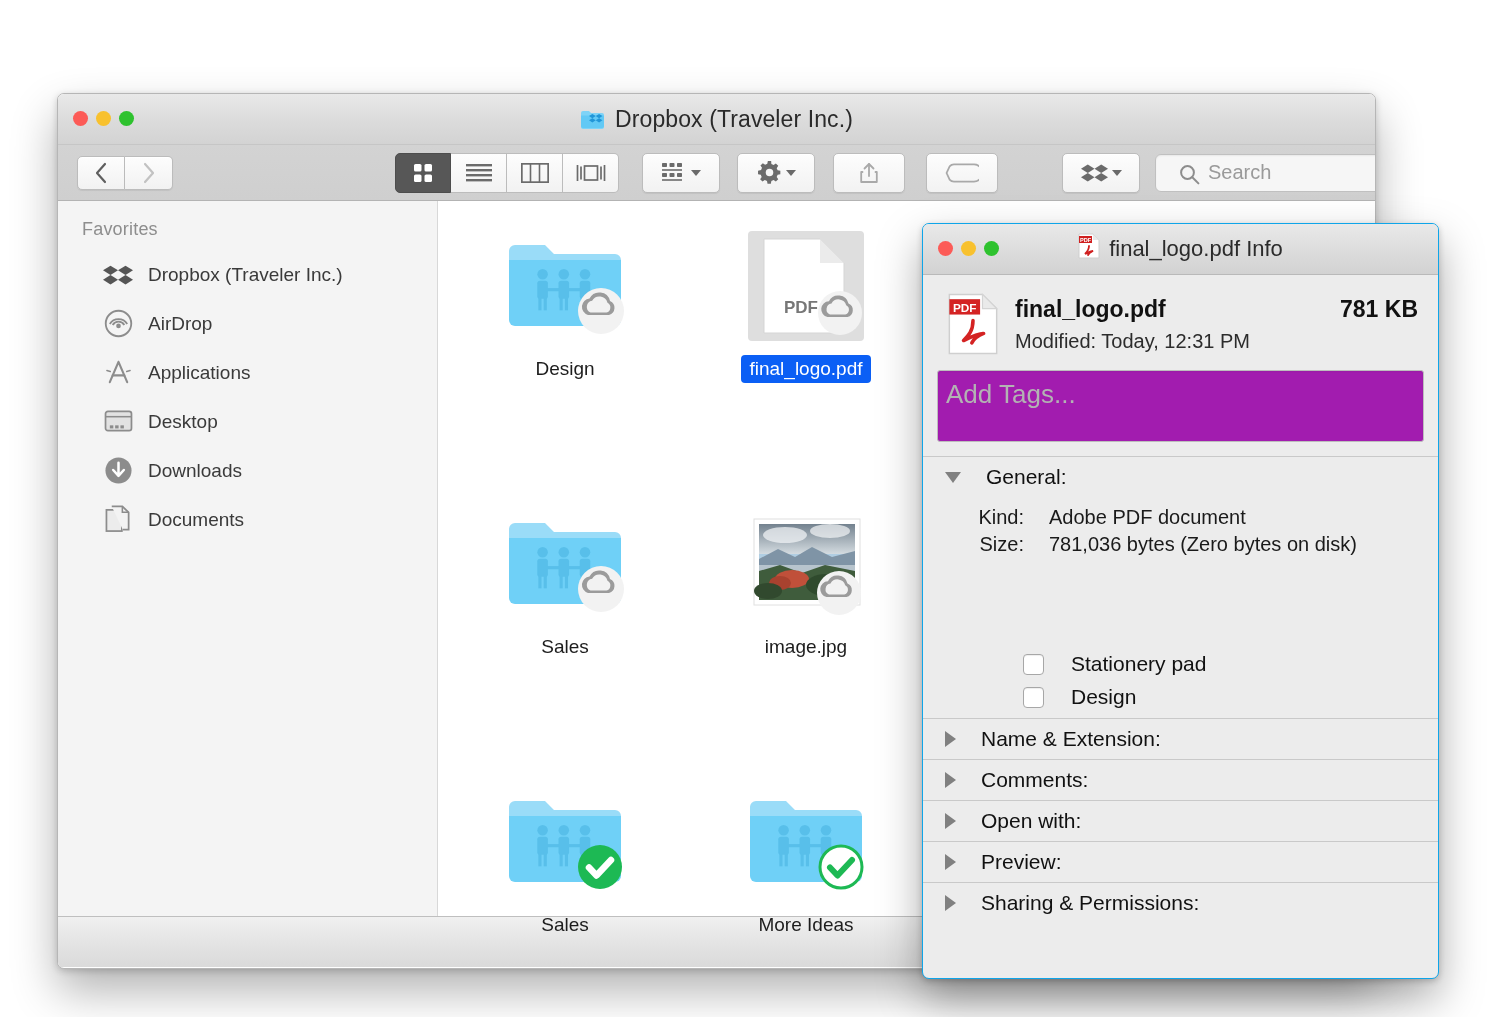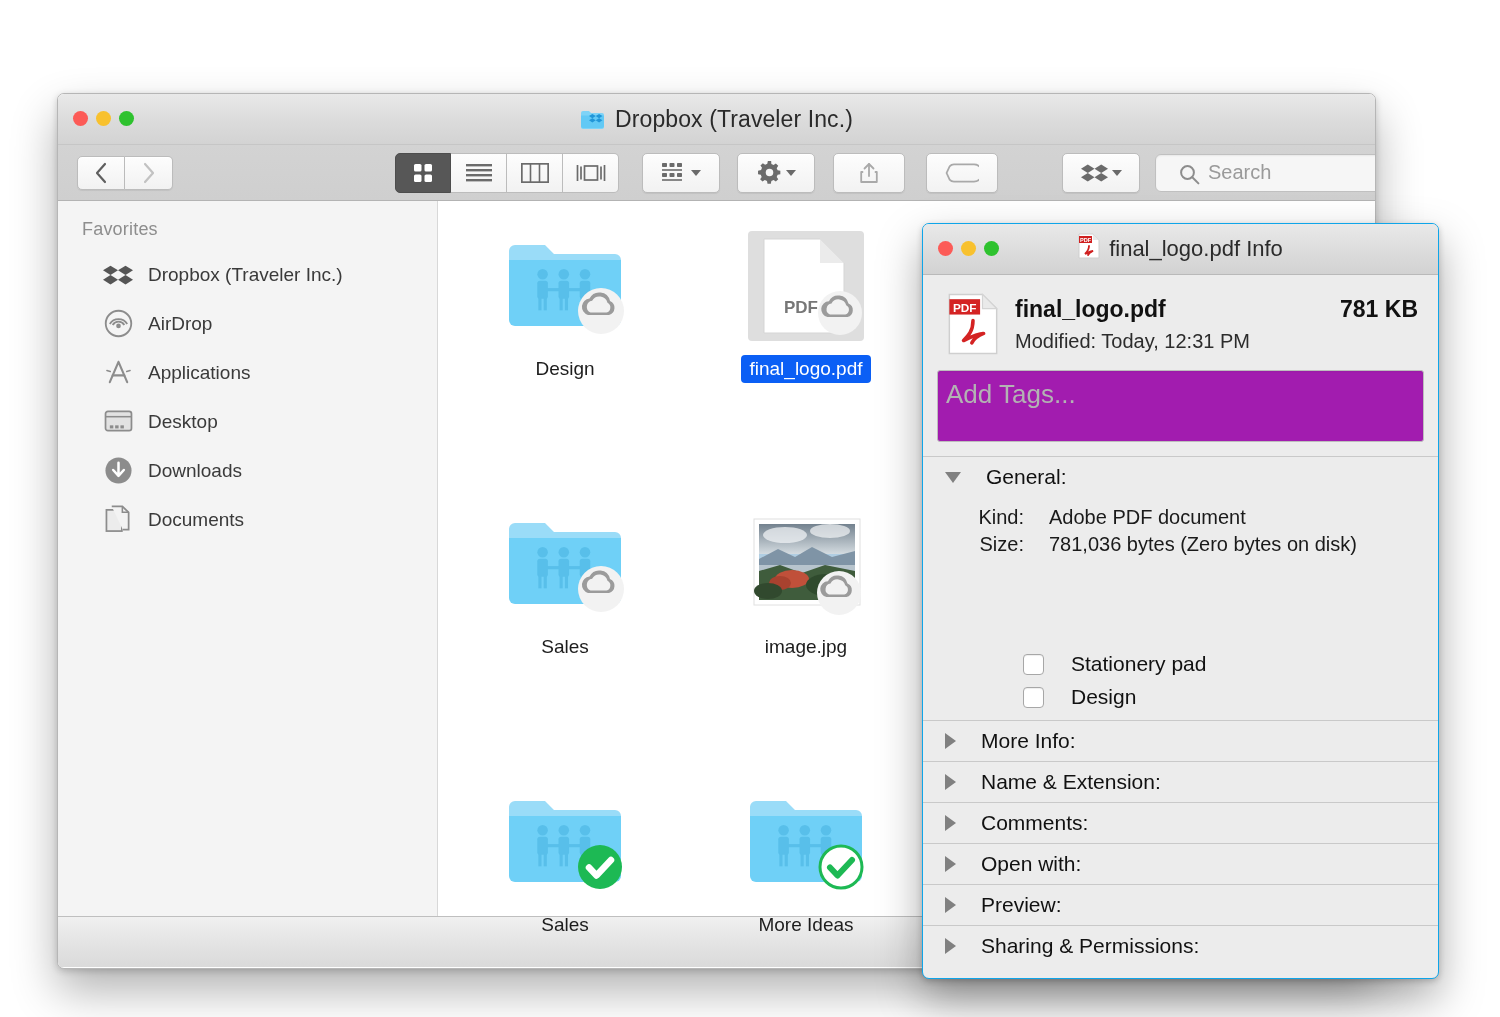--- a/index.html
+++ b/index.html
@@ -656,24 +656,20 @@
       <div class="cb-row">
         <span class="cbox"></span>
         <span>Stationery pad</span>
       </div>
       <div class="cb-row">
         <span class="cbox"></span>
         <span>Design</span>
       </div>
     </div>
 
-    <div class="disclosure-row section-row" style="margin-top:11px;">
-      <span class="tri-right"></span>
-      <span>More Info:</span>
-    </div>
     <div class="disclosure-row section-row">
       <span class="tri-right"></span>
       <span>Name &amp; Extension:</span>
     </div>
     <div class="disclosure-row section-row">
       <span class="tri-right"></span>
       <span>Comments:</span>
     </div>
     <div class="disclosure-row section-row">
       <span class="tri-right"></span>

